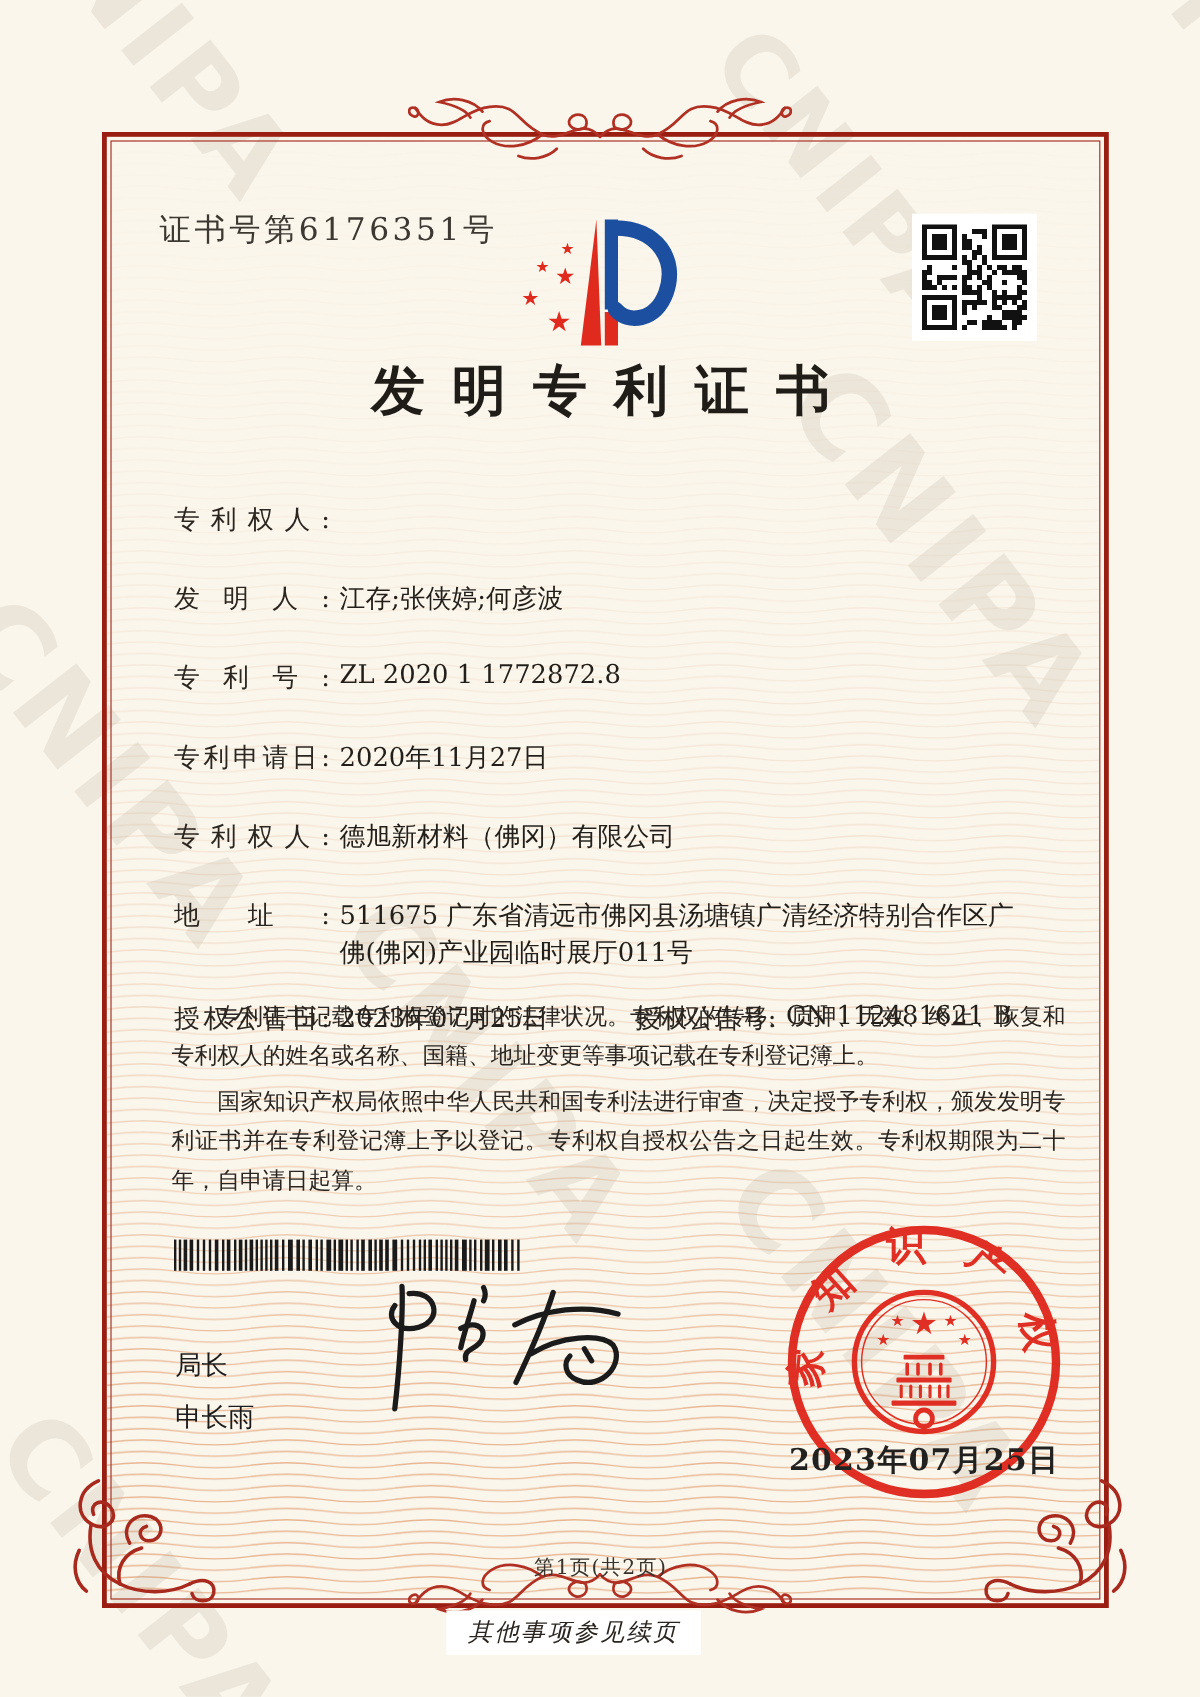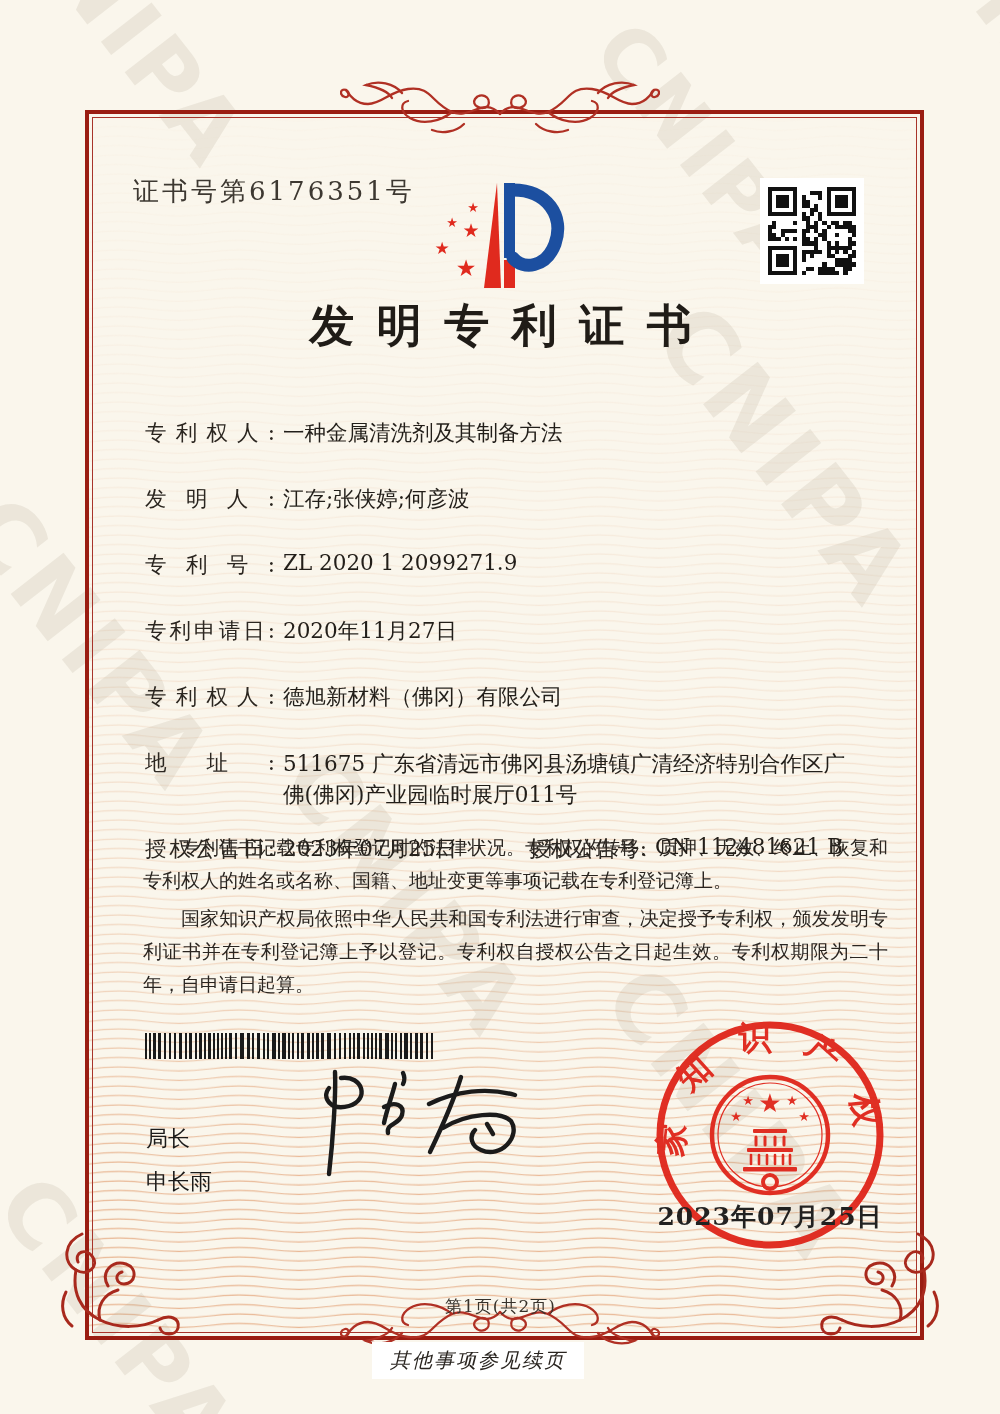--- a/index.html
+++ b/index.html
@@ -187,29 +187,28 @@
   <svg id="qr" width="88" height="88" viewBox="0 0 21 21" shape-rendering="crispEdges">
       <path d="M0,0h1v1h-1zM1,0h1v1h-1zM2,0h1v1h-1zM3,0h1v1h-1zM4,0h1v1h-1zM5,0h1v1h-1zM6,0h1v1h-1zM0,1h1v1h-1zM6,1h1v1h-1zM0,2h1v1h-1zM2,2h1v1h-1zM3,2h1v1h-1zM4,2h1v1h-1zM6,2h1v1h-1zM0,3h1v1h-1zM2,3h1v1h-1zM3,3h1v1h-1zM4,3h1v1h-1zM6,3h1v1h-1zM0,4h1v1h-1zM2,4h1v1h-1zM3,4h1v1h-1zM4,4h1v1h-1zM6,4h1v1h-1zM0,5h1v1h-1zM6,5h1v1h-1zM0,6h1v1h-1zM1,6h1v1h-1zM2,6h1v1h-1zM3,6h1v1h-1zM4,6h1v1h-1zM5,6h1v1h-1zM6,6h1v1h-1zM14,0h1v1h-1zM15,0h1v1h-1zM16,0h1v1h-1zM17,0h1v1h-1zM18,0h1v1h-1zM19,0h1v1h-1zM20,0h1v1h-1zM14,1h1v1h-1zM20,1h1v1h-1zM14,2h1v1h-1zM16,2h1v1h-1zM17,2h1v1h-1zM18,2h1v1h-1zM20,2h1v1h-1zM14,3h1v1h-1zM16,3h1v1h-1zM17,3h1v1h-1zM18,3h1v1h-1zM20,3h1v1h-1zM14,4h1v1h-1zM16,4h1v1h-1zM17,4h1v1h-1zM18,4h1v1h-1zM20,4h1v1h-1zM14,5h1v1h-1zM20,5h1v1h-1zM14,6h1v1h-1zM15,6h1v1h-1zM16,6h1v1h-1zM17,6h1v1h-1zM18,6h1v1h-1zM19,6h1v1h-1zM20,6h1v1h-1zM0,14h1v1h-1zM1,14h1v1h-1zM2,14h1v1h-1zM3,14h1v1h-1zM4,14h1v1h-1zM5,14h1v1h-1zM6,14h1v1h-1zM0,15h1v1h-1zM6,15h1v1h-1zM0,16h1v1h-1zM2,16h1v1h-1zM3,16h1v1h-1zM4,16h1v1h-1zM6,16h1v1h-1zM0,17h1v1h-1zM2,17h1v1h-1zM3,17h1v1h-1zM4,17h1v1h-1zM6,17h1v1h-1zM0,18h1v1h-1zM2,18h1v1h-1zM3,18h1v1h-1zM4,18h1v1h-1zM6,18h1v1h-1zM0,19h1v1h-1zM6,19h1v1h-1zM0,20h1v1h-1zM1,20h1v1h-1zM2,20h1v1h-1zM3,20h1v1h-1zM4,20h1v1h-1zM5,20h1v1h-1zM6,20h1v1h-1zM8,6h1v1h-1zM6,8h1v1h-1zM10,6h1v1h-1zM6,10h1v1h-1zM12,6h1v1h-1zM6,12h1v1h-1zM10,1h1v1h-1zM11,1h1v1h-1zM12,1h1v1h-1zM8,2h1v1h-1zM12,2h1v1h-1zM8,3h1v1h-1zM9,3h1v1h-1zM8,4h1v1h-1zM9,4h1v1h-1zM11,4h1v1h-1zM10,5h1v1h-1zM11,5h1v1h-1zM8,7h1v1h-1zM9,7h1v1h-1zM12,7h1v1h-1zM1,8h1v1h-1zM9,8h1v1h-1zM11,8h1v1h-1zM13,8h1v1h-1zM15,8h1v1h-1zM16,8h1v1h-1zM18,8h1v1h-1zM19,8h1v1h-1zM0,9h1v1h-1zM1,9h1v1h-1zM9,9h1v1h-1zM10,9h1v1h-1zM11,9h1v1h-1zM14,9h1v1h-1zM16,9h1v1h-1zM17,9h1v1h-1zM18,9h1v1h-1zM19,9h1v1h-1zM20,9h1v1h-1zM0,10h1v1h-1zM3,10h1v1h-1zM4,10h1v1h-1zM5,10h1v1h-1zM8,10h1v1h-1zM9,10h1v1h-1zM11,10h1v1h-1zM13,10h1v1h-1zM19,10h1v1h-1zM20,10h1v1h-1zM0,11h1v1h-1zM1,11h1v1h-1zM3,11h1v1h-1zM8,11h1v1h-1zM12,11h1v1h-1zM13,11h1v1h-1zM16,11h1v1h-1zM20,11h1v1h-1zM0,12h1v1h-1zM1,12h1v1h-1zM2,12h1v1h-1zM4,12h1v1h-1zM8,12h1v1h-1zM9,12h1v1h-1zM11,12h1v1h-1zM13,12h1v1h-1zM19,12h1v1h-1zM8,13h1v1h-1zM9,13h1v1h-1zM10,13h1v1h-1zM11,13h1v1h-1zM14,13h1v1h-1zM16,13h1v1h-1zM19,13h1v1h-1zM20,13h1v1h-1zM11,14h1v1h-1zM14,14h1v1h-1zM15,14h1v1h-1zM16,14h1v1h-1zM17,14h1v1h-1zM18,14h1v1h-1zM19,14h1v1h-1zM8,15h1v1h-1zM9,15h1v1h-1zM10,15h1v1h-1zM11,15h1v1h-1zM12,15h1v1h-1zM14,15h1v1h-1zM16,15h1v1h-1zM18,15h1v1h-1zM20,15h1v1h-1zM8,16h1v1h-1zM10,16h1v1h-1zM14,16h1v1h-1zM15,16h1v1h-1zM19,16h1v1h-1zM20,16h1v1h-1zM8,17h1v1h-1zM16,17h1v1h-1zM17,17h1v1h-1zM18,17h1v1h-1zM19,17h1v1h-1zM13,18h1v1h-1zM16,18h1v1h-1zM17,18h1v1h-1zM18,18h1v1h-1zM19,18h1v1h-1zM20,18h1v1h-1zM9,19h1v1h-1zM10,19h1v1h-1zM12,19h1v1h-1zM13,19h1v1h-1zM14,19h1v1h-1zM15,19h1v1h-1zM18,19h1v1h-1zM19,19h1v1h-1zM8,20h1v1h-1zM12,20h1v1h-1zM13,20h1v1h-1zM14,20h1v1h-1zM15,20h1v1h-1zM16,20h1v1h-1zM18,20h1v1h-1z" fill="#111"></path>
     </svg>
 </div>
 
 <div class="doc-title">发明专利证书</div>
 
 <div class="fields">
   <div class="frow">
     <span class="lbl">专利权人:</span>
-    <span class="val">一种金属清洗剂及其制备方法</span>
   </div>
   <div class="frow">
     <span class="lbl">发明人:</span>
     <span class="val">江存;张侠婷;何彦波</span>
   </div>
   <div class="frow">
     <span class="lbl">专利号:</span>
-    <span class="val">ZL 2020 1 2099271.9</span>
+    <span class="val">ZL 2020 1 1772872.8</span>
   </div>
   <div class="frow">
     <span class="lbl">专利申请日:</span>
     <span class="val">2020年11月27日</span>
   </div>
   <div class="frow">
     <span class="lbl">专利权人:</span>
     <span class="val">德旭新材料（佛冈）有限公司</span>
   </div>
   <div class="frow" style="margin-bottom:24px;">

